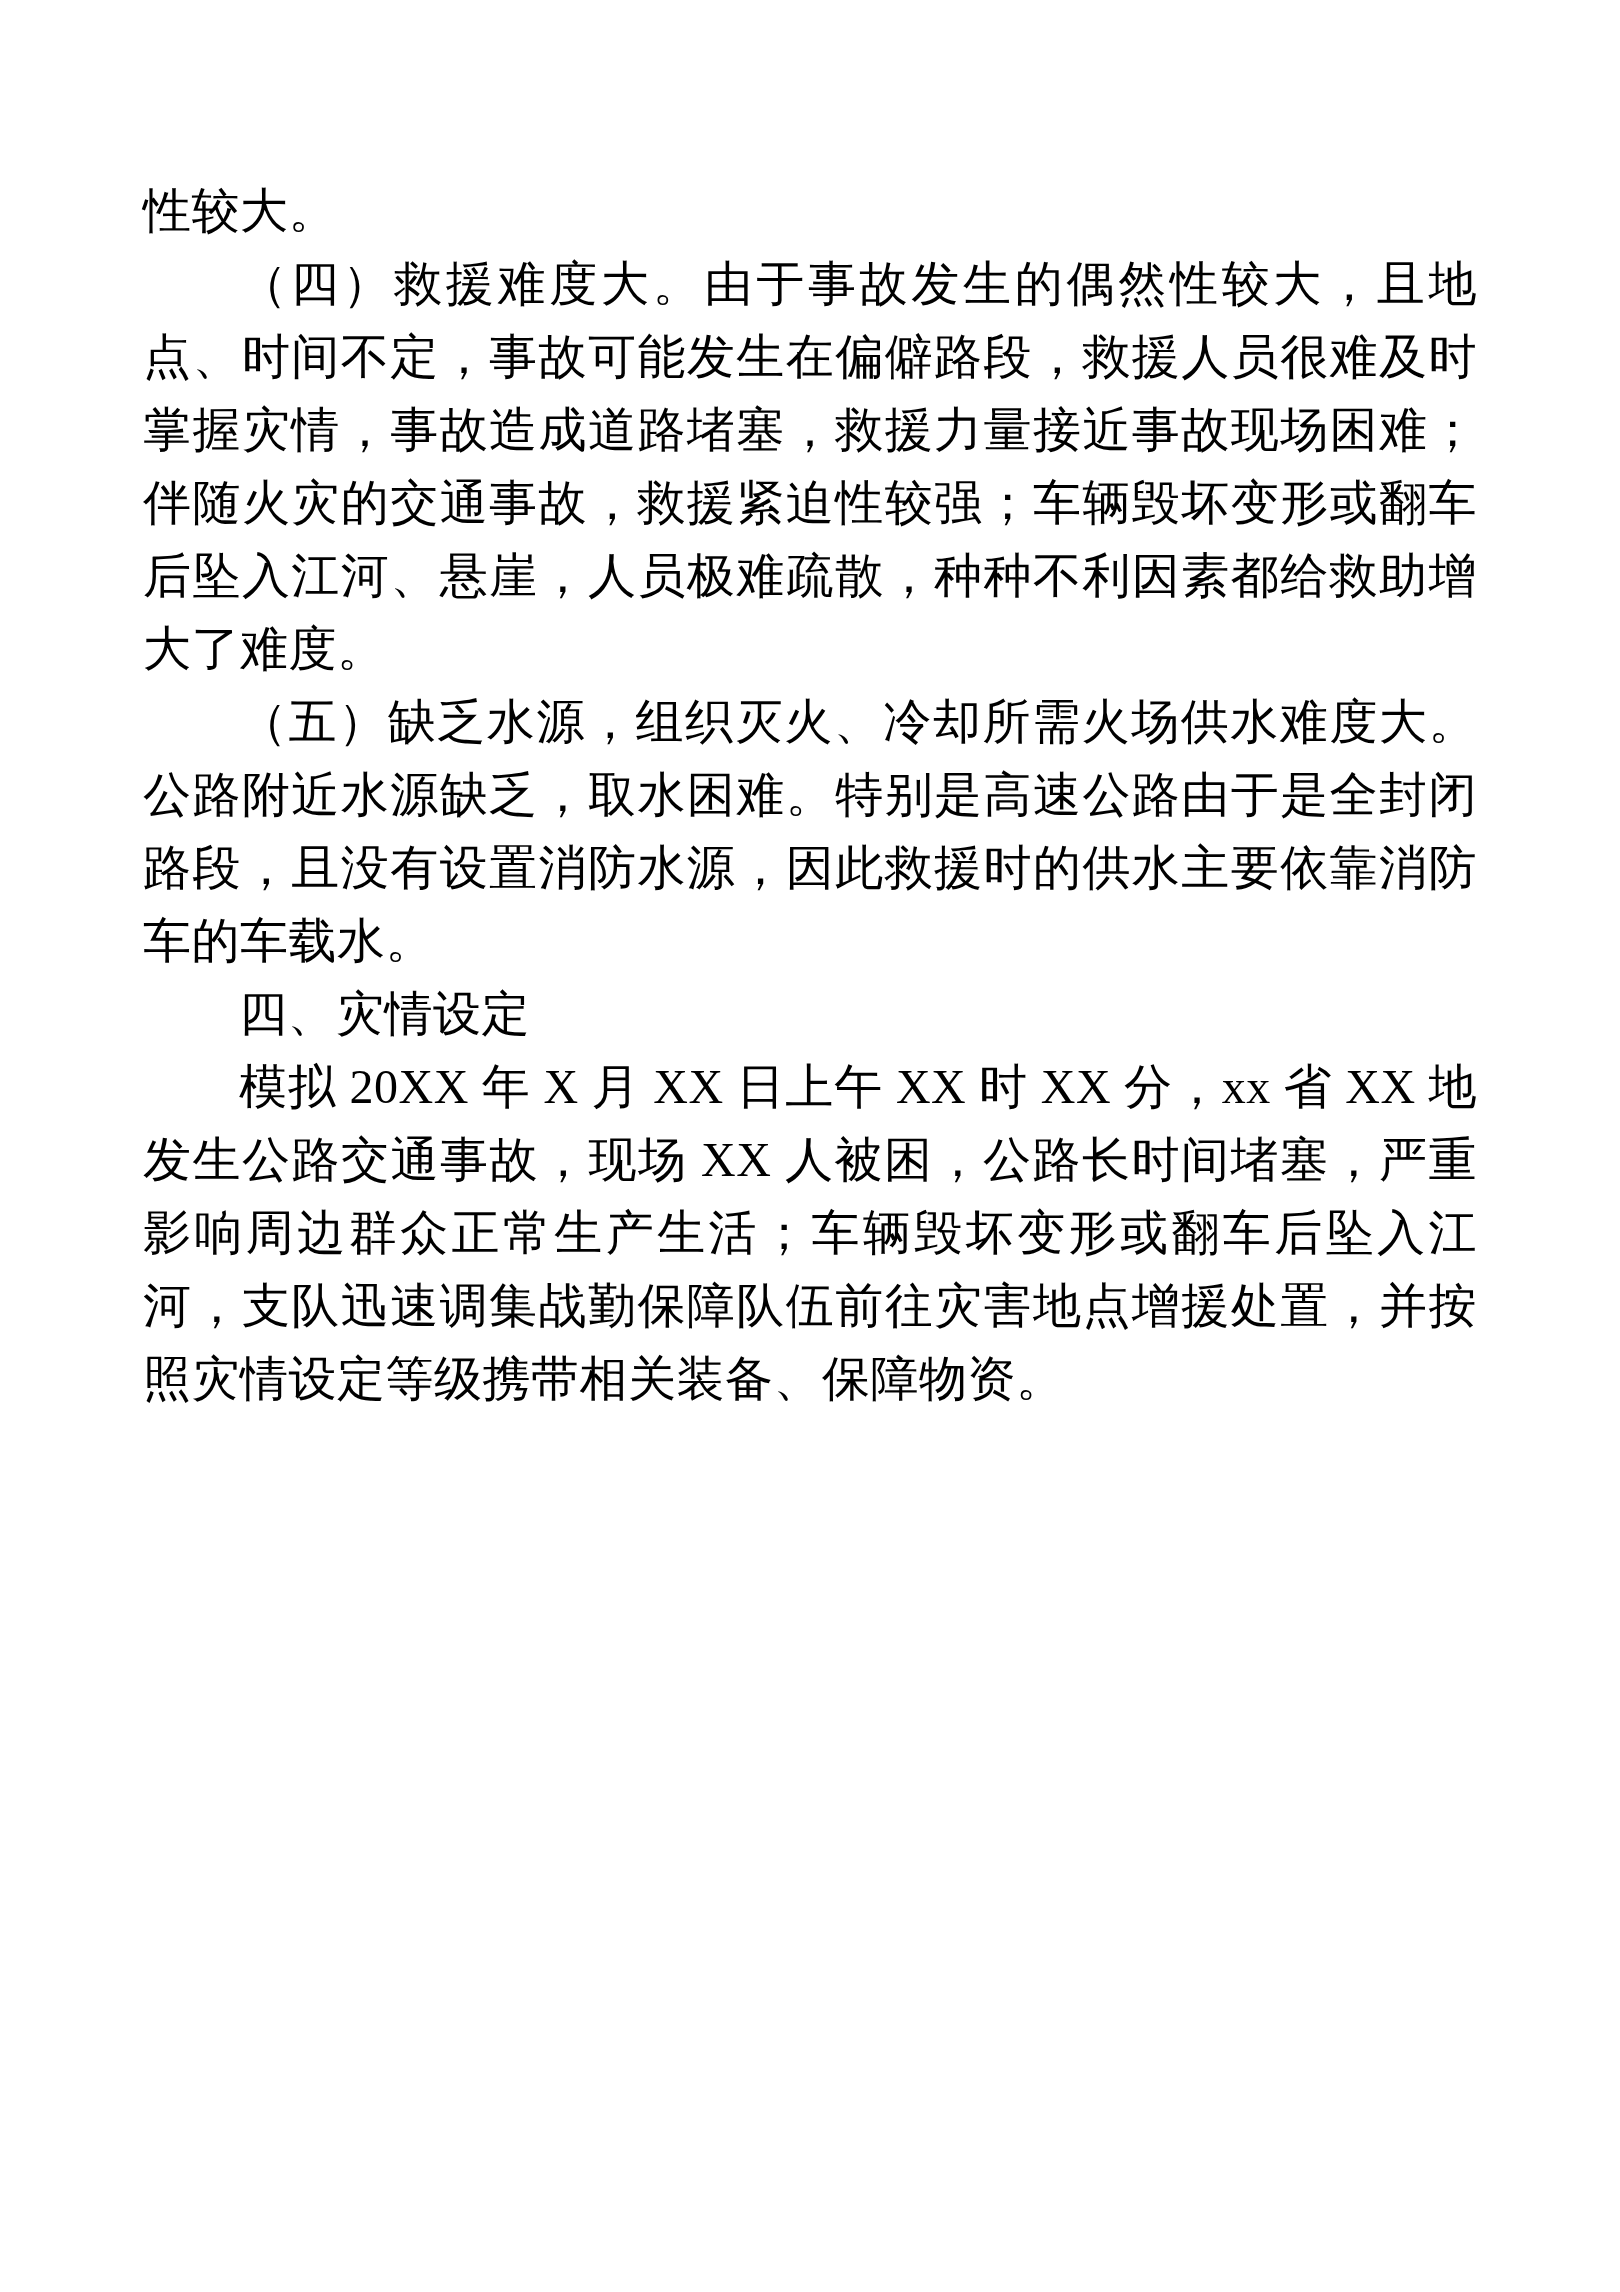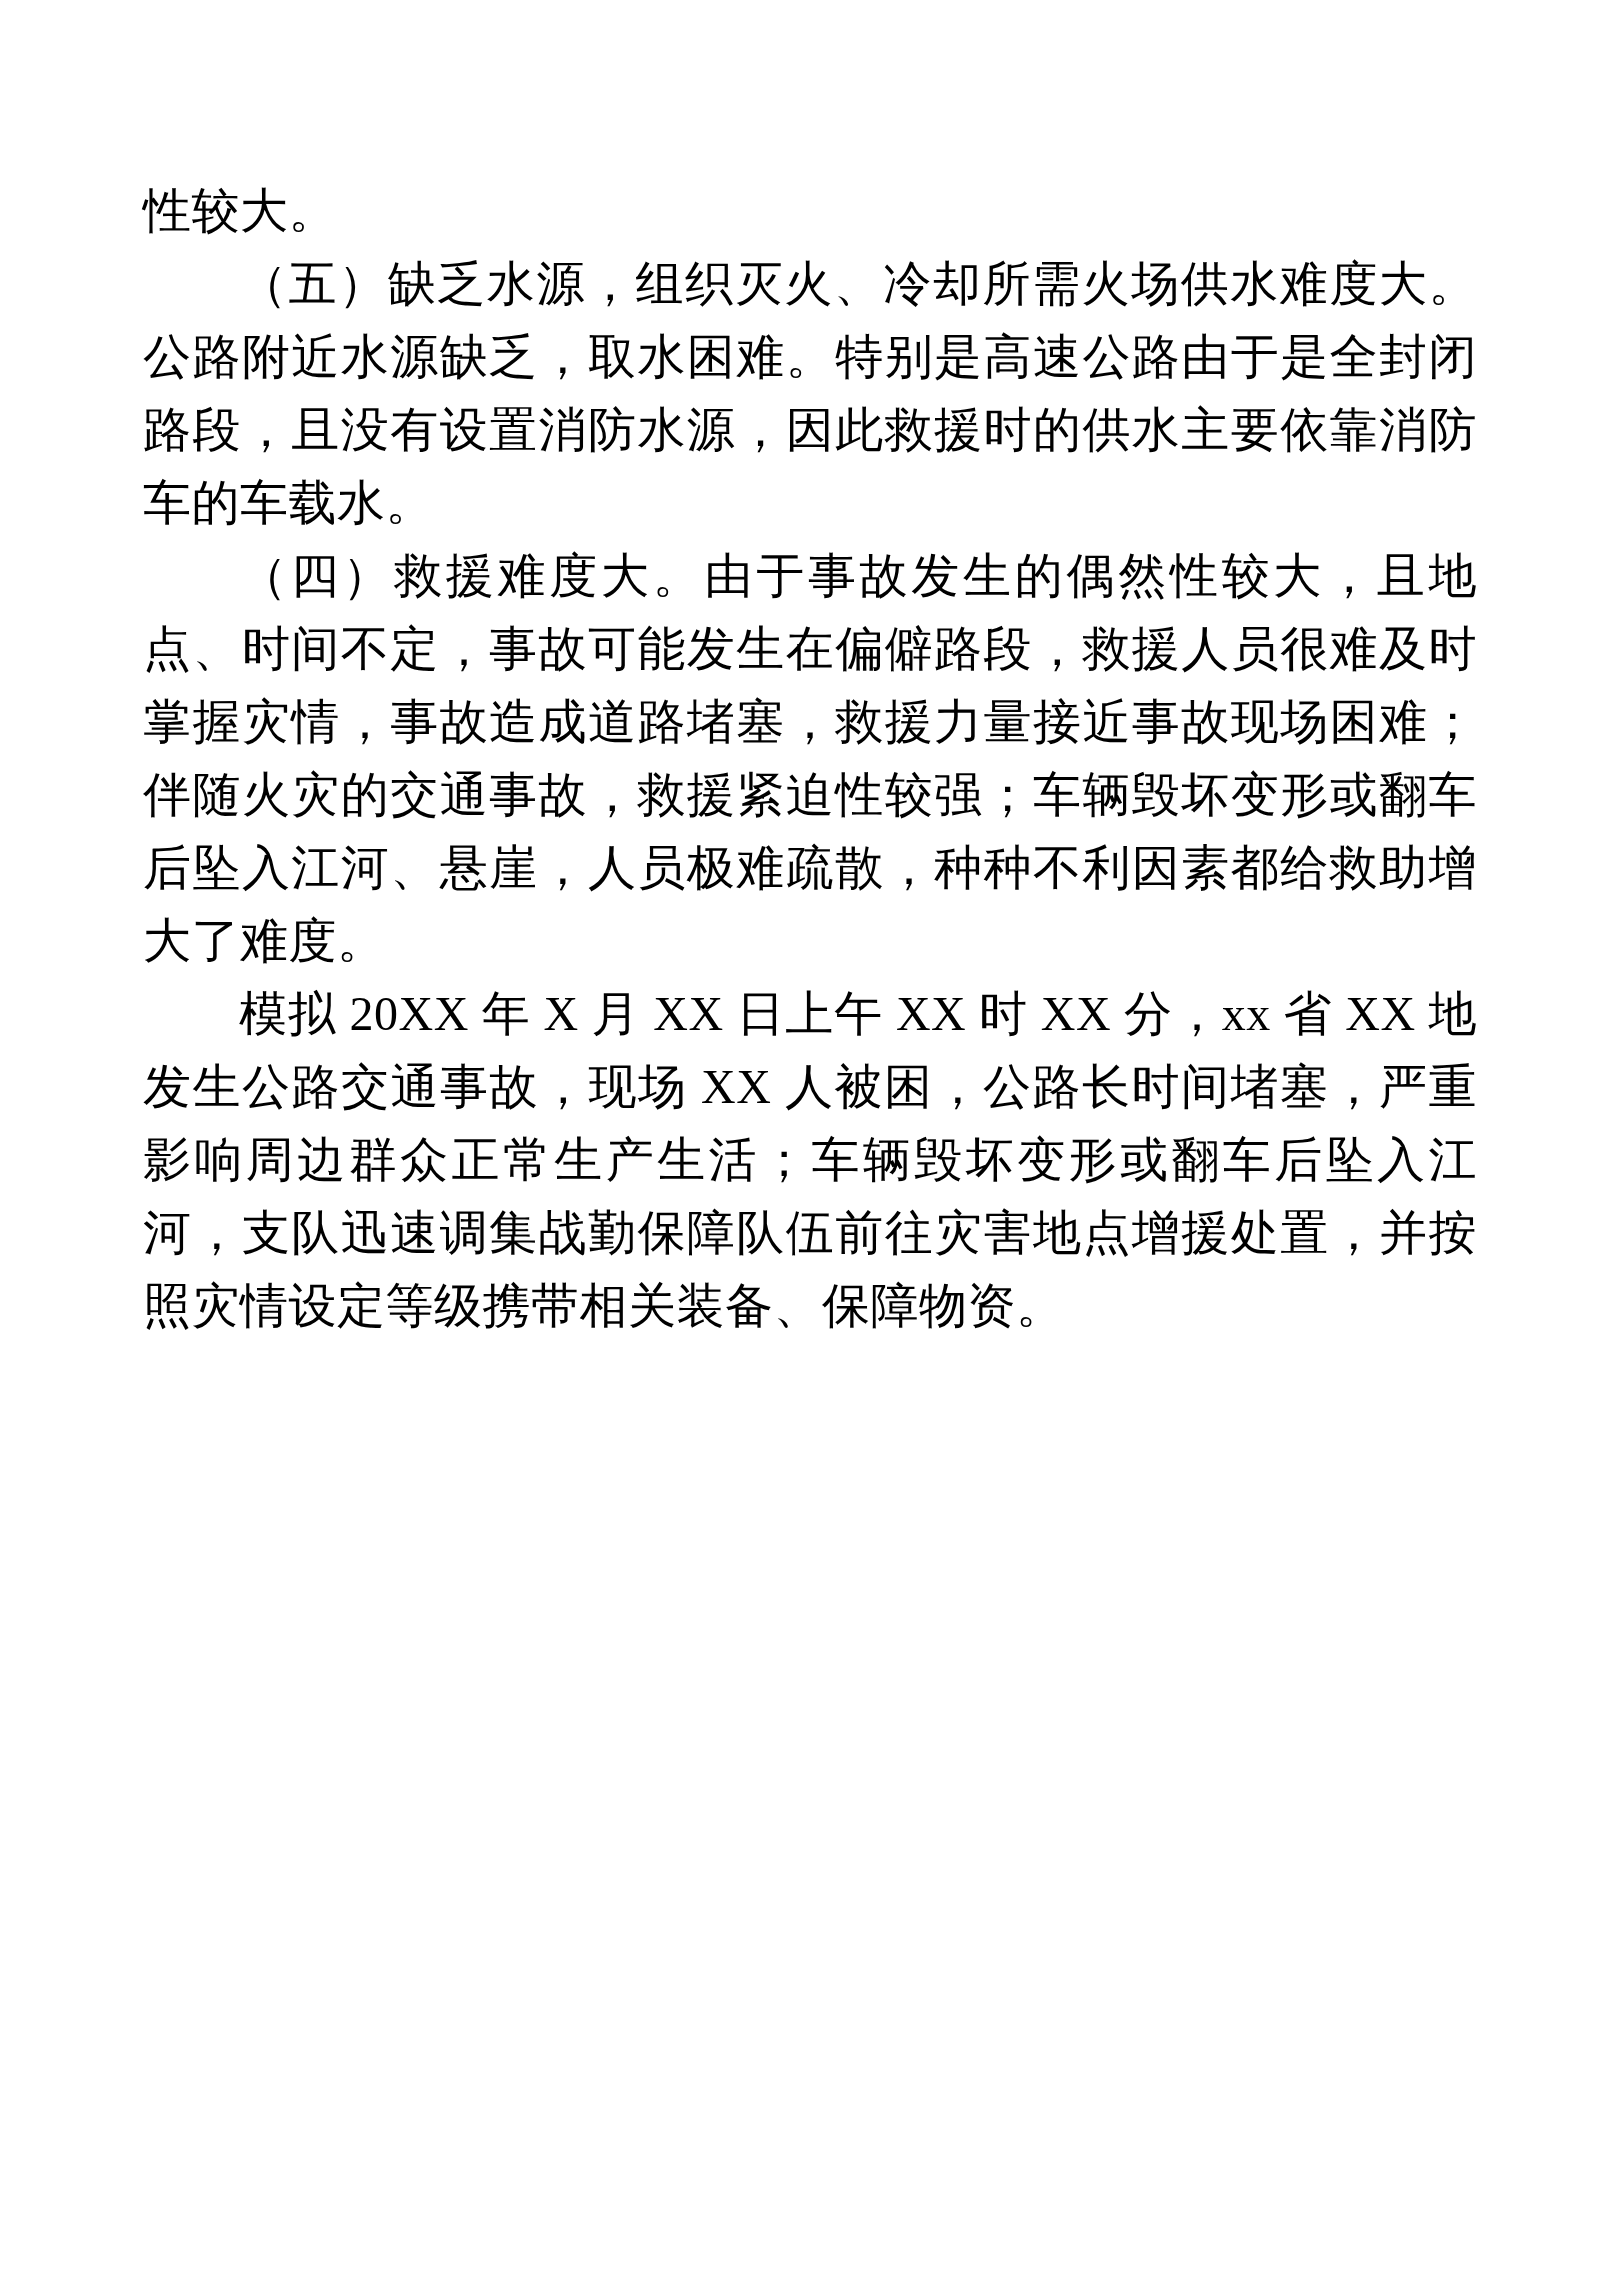--- a/index.html
+++ b/index.html
@@ -36,18 +36,19 @@
   .doc-body p.indent {
     text-indent: 2em;
   }
 </style>
 </head>
 <body>
 
 <div class="page">
   <div class="doc-body">
     <p>性较大。</p>
+    <p class="indent">（四）救援难度大。由于事故发生的偶然性较大，且地点、时间不定，事故可能发生在偏僻路段，救援人员很难及时掌握灾情，事故造成道路堵塞，救援力量接近事故现场困难；伴随火灾的交通事故，救援紧迫性较强；车辆毁坏变形或翻车后坠入江河、悬崖，人员极难疏散，种种不利因素都给救助增大了难度。</p>
     <p class="indent">（五）缺乏水源，组织灭火、冷却所需火场供水难度大。公路附近水源缺乏，取水困难。特别是高速公路由于是全封闭路段，且没有设置消防水源，因此救援时的供水主要依靠消防车的车载水。</p>
-    <p class="indent">（四）救援难度大。由于事故发生的偶然性较大，且地点、时间不定，事故可能发生在偏僻路段，救援人员很难及时掌握灾情，事故造成道路堵塞，救援力量接近事故现场困难；伴随火灾的交通事故，救援紧迫性较强；车辆毁坏变形或翻车后坠入江河、悬崖，人员极难疏散，种种不利因素都给救助增大了难度。</p>
+    <p class="indent">四、灾情设定</p>
     <p class="indent">模拟 20XX 年 X 月 XX 日上午 XX 时 XX 分，xx 省 XX 地发生公路交通事故，现场 XX 人被困，公路长时间堵塞，严重影响周边群众正常生产生活；车辆毁坏变形或翻车后坠入江河，支队迅速调集战勤保障队伍前往灾害地点增援处置，并按照灾情设定等级携带相关装备、保障物资。</p>
   </div>
 </div>
 
 
 </body></html>

